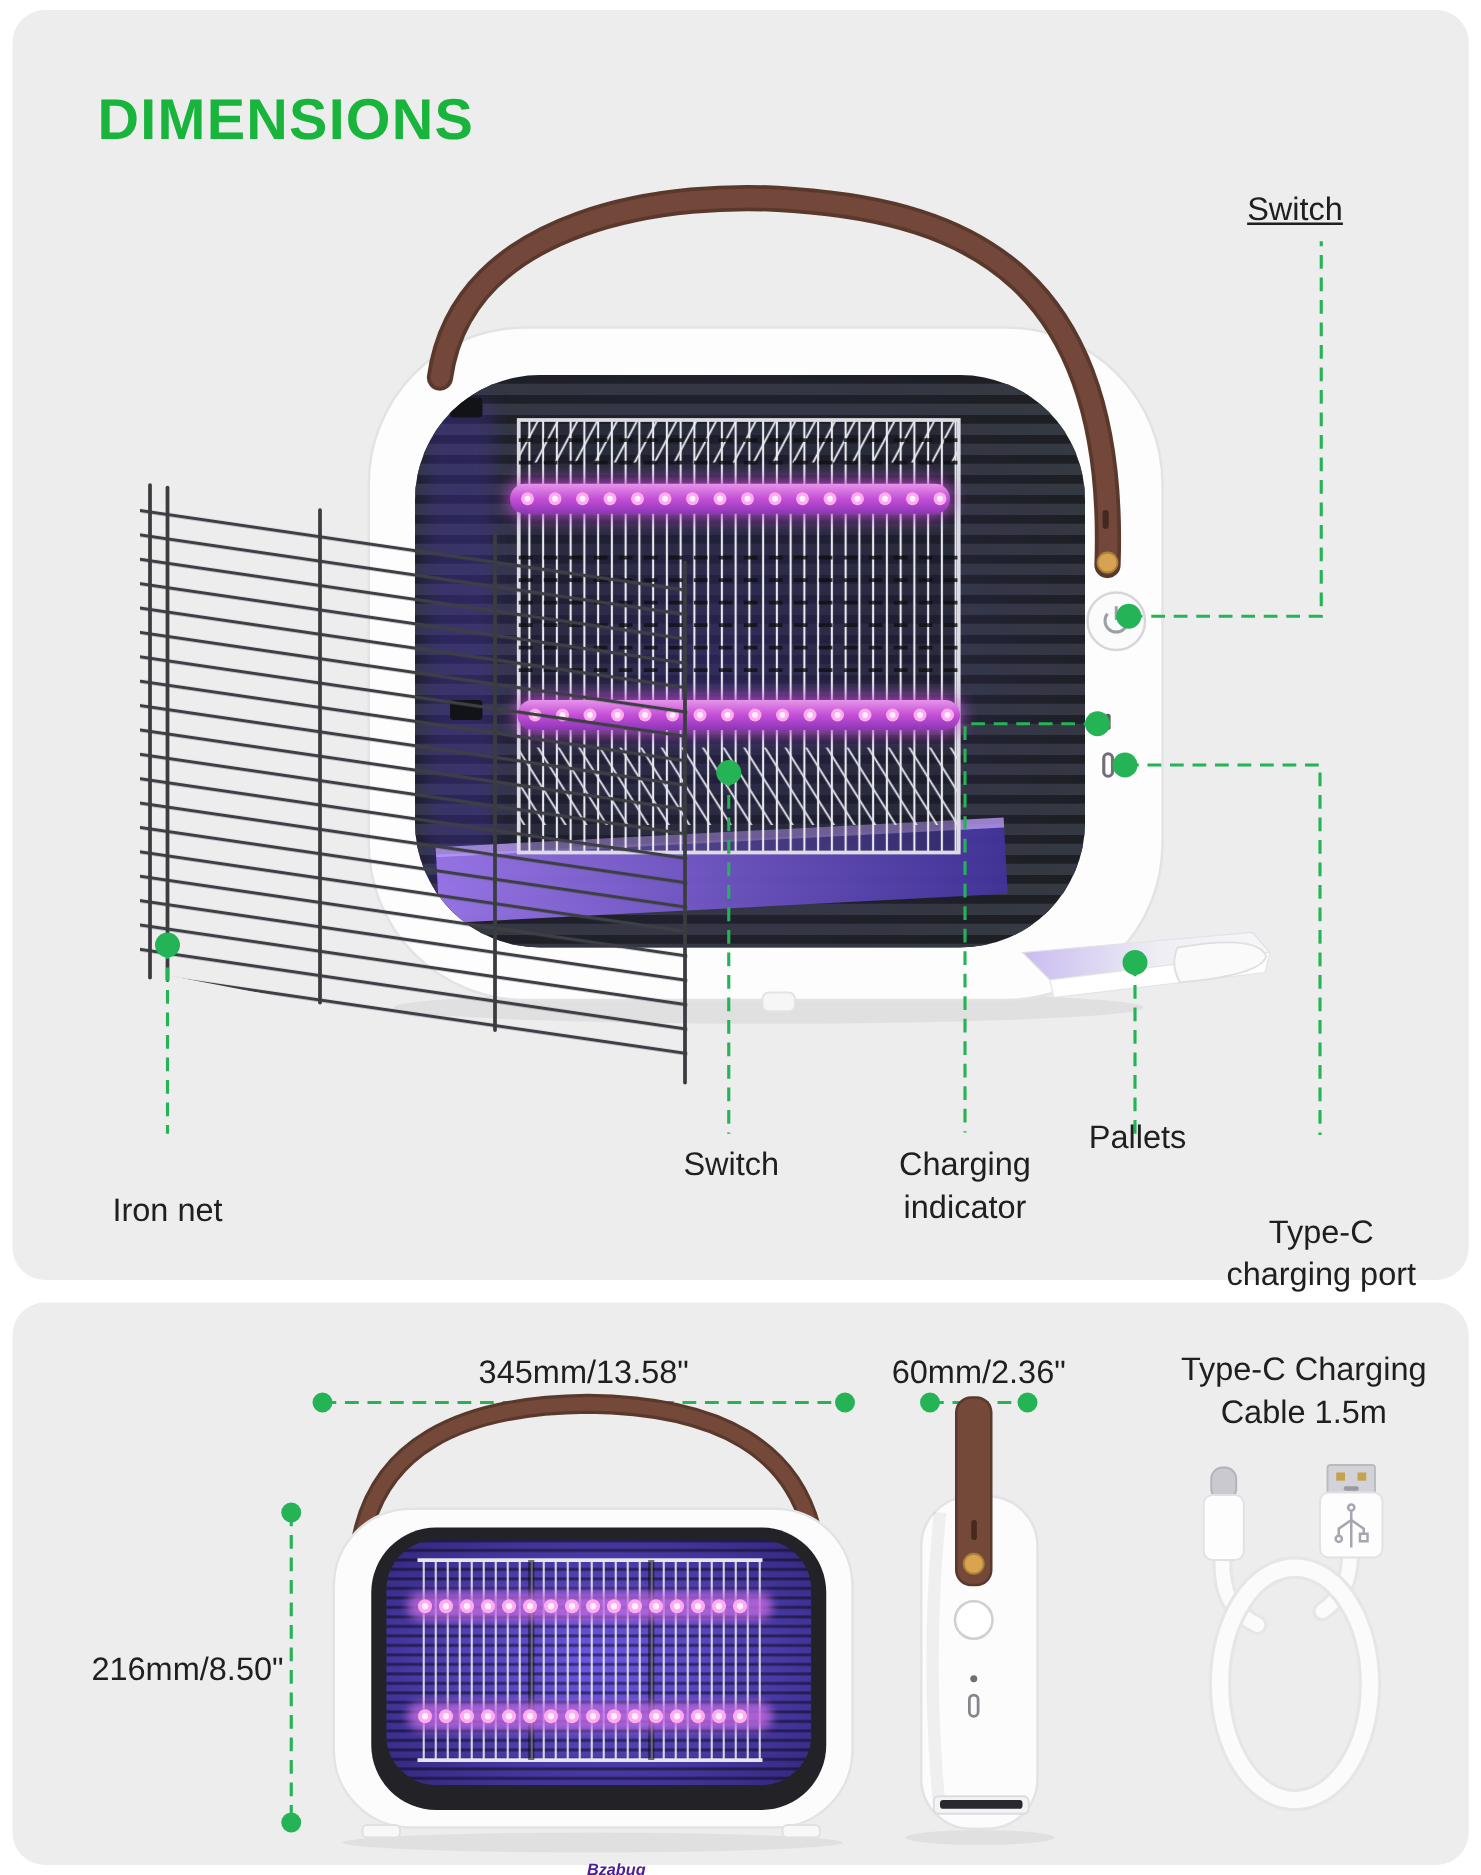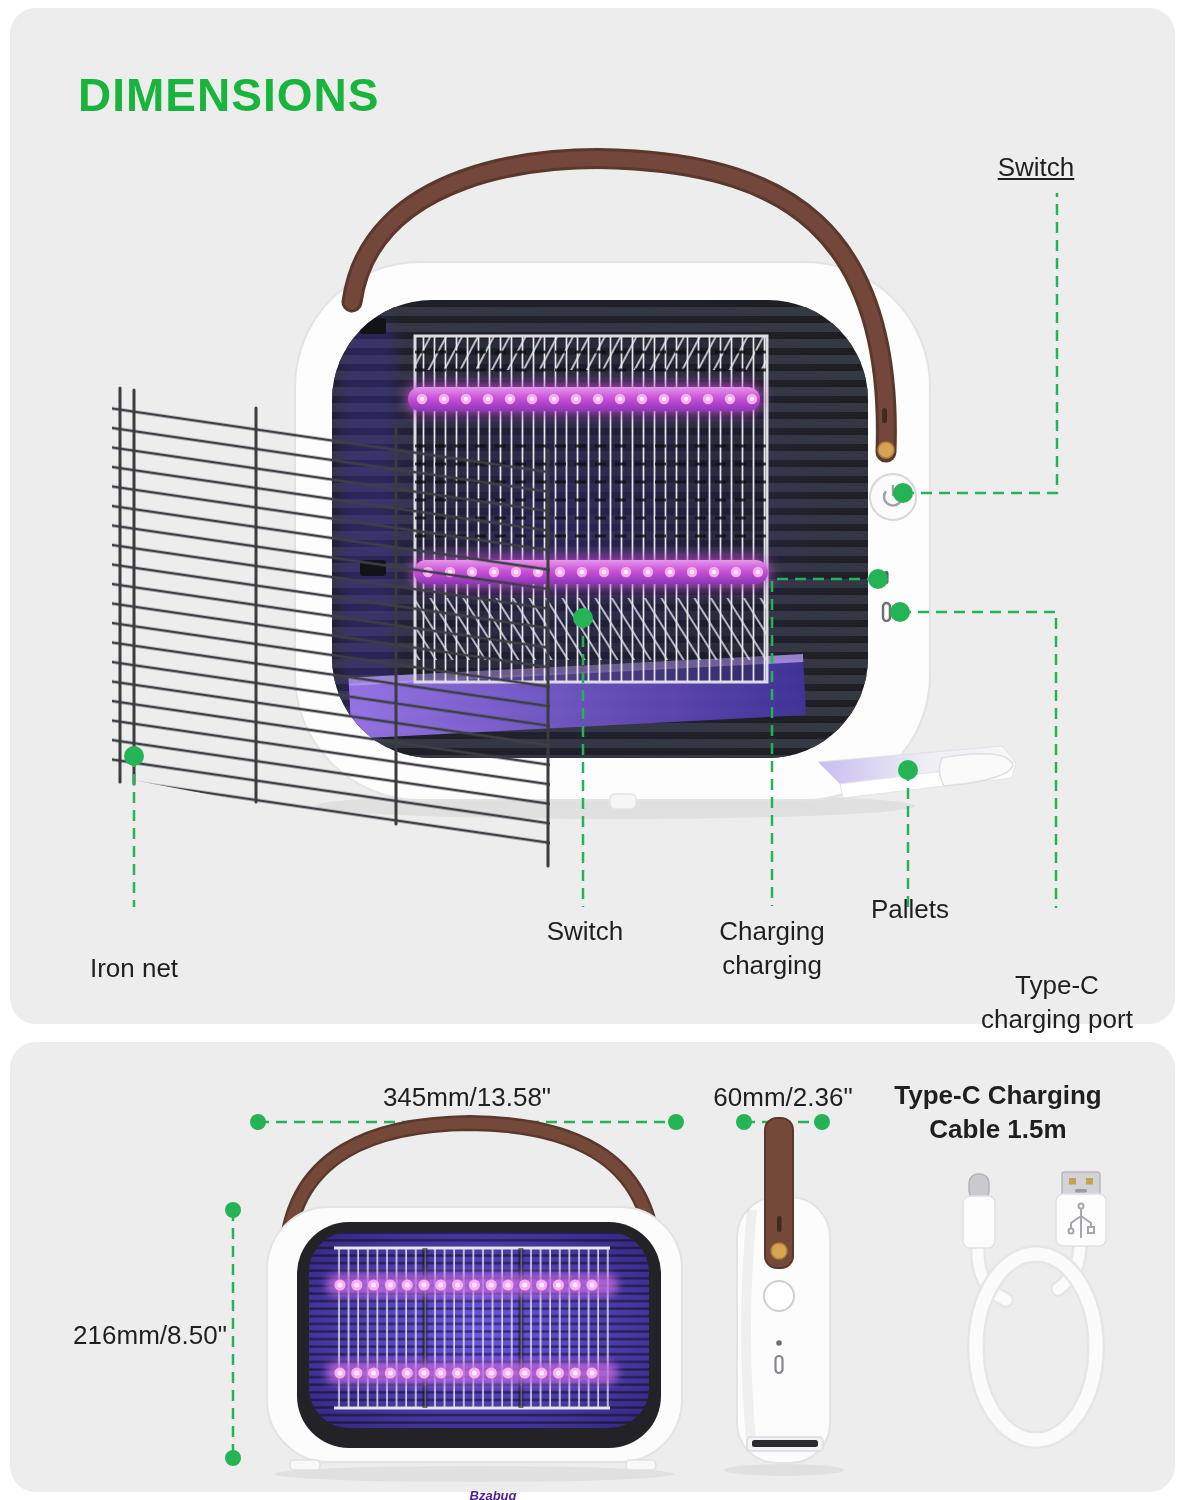--- a/index.html
+++ b/index.html
@@ -410,22 +410,22 @@
         <circle cx="1071" cy="1231" r="2.5"></circle>
         <rect x="1088" y="1227" width="6" height="6"></rect>
       </g>
     </g>
   </g>
 </svg>
 
 <div class="label" style="left:1036px;top:150px;text-decoration:underline;">Switch</div>
 <div class="label" style="left:134px;top:914px;margin-top:37px;">Iron net</div>
 <div class="label" style="left:585px;top:914px;">Switch</div>
-<div class="label" style="left:772px;top:914px;width:150px;">Charging charging</div>
+<div class="label" style="left:772px;top:914px;width:150px;">Charging indicator</div>
 <div class="label" style="left:910px;top:892px;">Pallets</div>
 <div class="label" style="left:1057px;top:968px;width:190px;">Type-C charging port</div>
 
 <div class="label" style="left:467px;top:1080px;">345mm/13.58"</div>
 <div class="label" style="left:783px;top:1080px;">60mm/2.36"</div>
-<div class="label" style="left:998px;top:1078px;width:240px;font-weight:bold;">Type-C Charging Cable 1.5m</div>
+<div class="label" style="left:1043px;top:1078px;width:240px;">Type-C Charging Cable 1.5m</div>
 <div class="label" style="left:150px;top:1318px;">216mm/8.50"</div>
 
 <div class="brand">Bzabug</div>
 
 </body></html>

